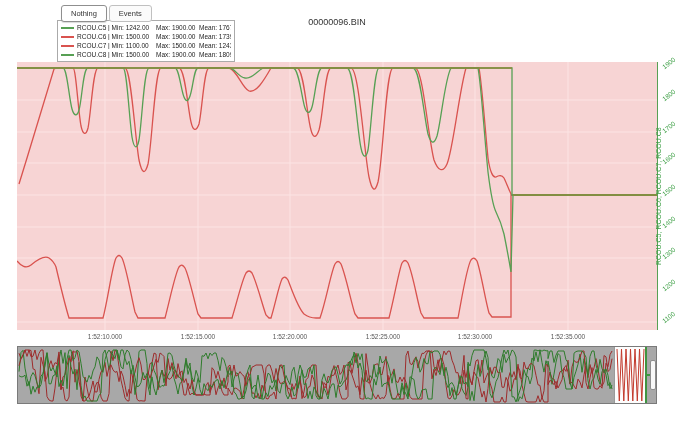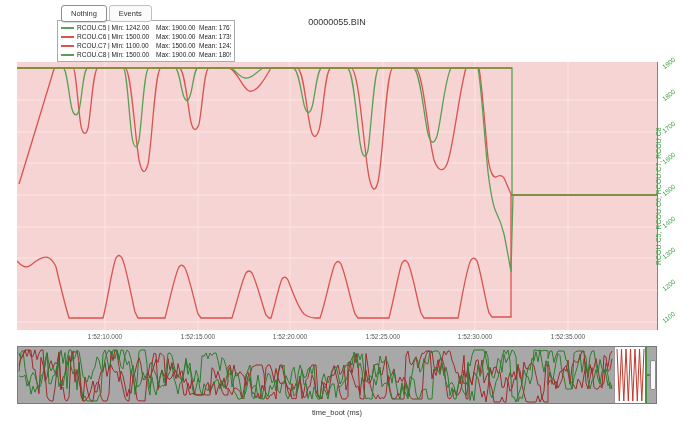--- a/index.html
+++ b/index.html
@@ -56,21 +56,21 @@
 </head>
 <body>
 
 <div id="stage">
 
   <div class="tabs">
     <div class="tab active">Nothing</div>
     <div class="tab">Events</div>
   </div>
 
-  <div class="chart-title">00000055.BIN</div>
+  <div class="chart-title">00000096.BIN</div>
 
   <div class="legend">
     <div class="legend-row">
       <span class="legend-swatch" style="border-top-color:#57a054"></span>
       <span class="lg-name">RCOU.C5 | Min: 1242.00</span>
       <span class="lg-max">Max: 1900.00</span>
       <span class="lg-mean">Mean: 1767.08</span>
     </div>
     <div class="legend-row">
       <span class="legend-swatch" style="border-top-color:#d9534f"></span>
@@ -148,15 +148,14 @@
     <div class="ov-white">
       <svg width="31" height="58">
         <path id="ov-zigzag" fill="none" stroke="#c2392b" stroke-width="1" d="M2 2 L4.3 54 L6.5 2 L8.8 54 L11.0 2 L13.3 54 L15.5 2 L17.8 54 L20.0 2 L22.3 54 L24.5 2 L26.8 54 L29.0 2"></path>
       </svg>
     </div>
     <div class="ov-green-vline"></div>
     <div class="ov-green-hline"></div>
     <div class="ov-handle"></div>
   </div>
 
-  <div class="x-axis-title">time_boot (ms)</div>
 
 </div>
 
 </body></html>

